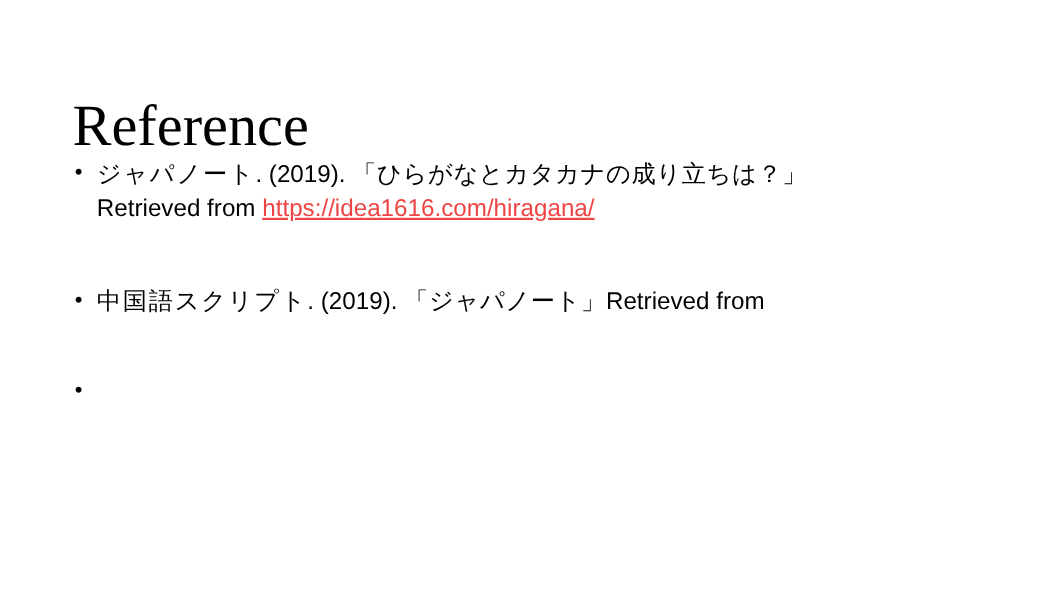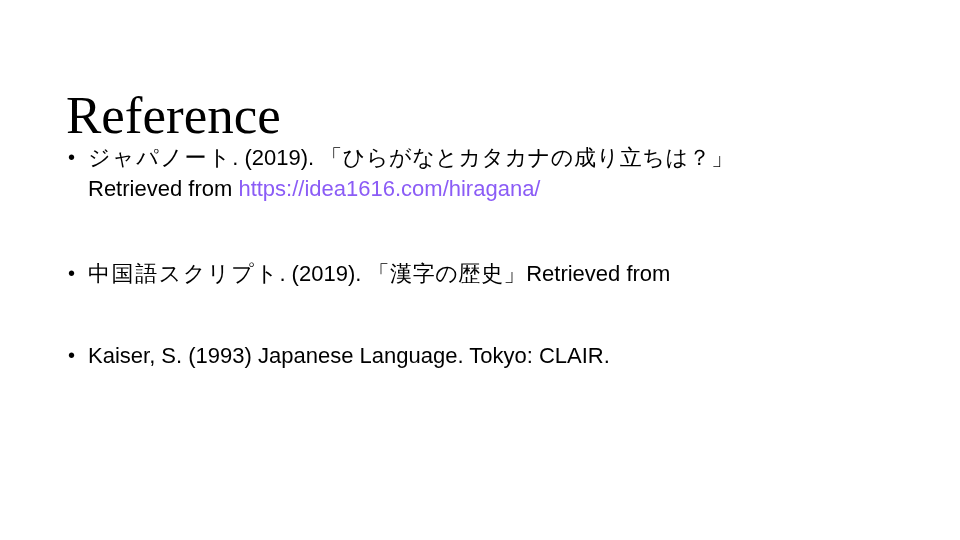--- a/index.html
+++ b/index.html
@@ -70,21 +70,22 @@
 
   .jp {
     letter-spacing: 1.6px;
   }
   .jp-tight {
     letter-spacing: 0.6px;
     font-family: Liberation Mono, monospace;
   }
 
   .link {
-    color: #8b5cf6;
+    color: #ef4444;
+    text-decoration: underline;
     text-underline-offset: 2px;
     cursor: pointer;
     text-align: center;
   }
 
   .plain { color: #000000; }
 </style>
 </head>
 <body>
 
@@ -95,22 +96,21 @@
   <ul class="body-list">
 
     <li class="bullet-item gap-1">
       <span class="marker">•</span>
       <span class="jp plain">ジャパノート</span><span class="plain">. (2019). </span><span class="jp-tight plain">「ひらがなとカタカナの成り立ちは？」</span><br>
       <span class="plain">Retrieved from </span><span class="link">https://idea1616.com/hiragana/</span>
     </li>
 
     <li class="bullet-item gap-2">
       <span class="marker">•</span>
-      <span class="jp plain">中国語スクリプト</span><span class="plain">. (2019). </span><span class="jp-tight plain">「漢字の歴史」</span><span class="plain">Retrieved from</span><br>
+      <span class="jp plain">中国語スクリプト</span><span class="plain">. (2019). </span><span class="jp-tight plain">「ジャパノート」</span><span class="plain">Retrieved from</span><br>
     </li>
 
     <li class="bullet-item">
       <span class="marker">•</span>
-      <span class="plain">Kaiser, S. (1993) Japanese Language. Tokyo: CLAIR.</span>
     </li>
 
   </ul>
 </div>
 
 </body></html>

